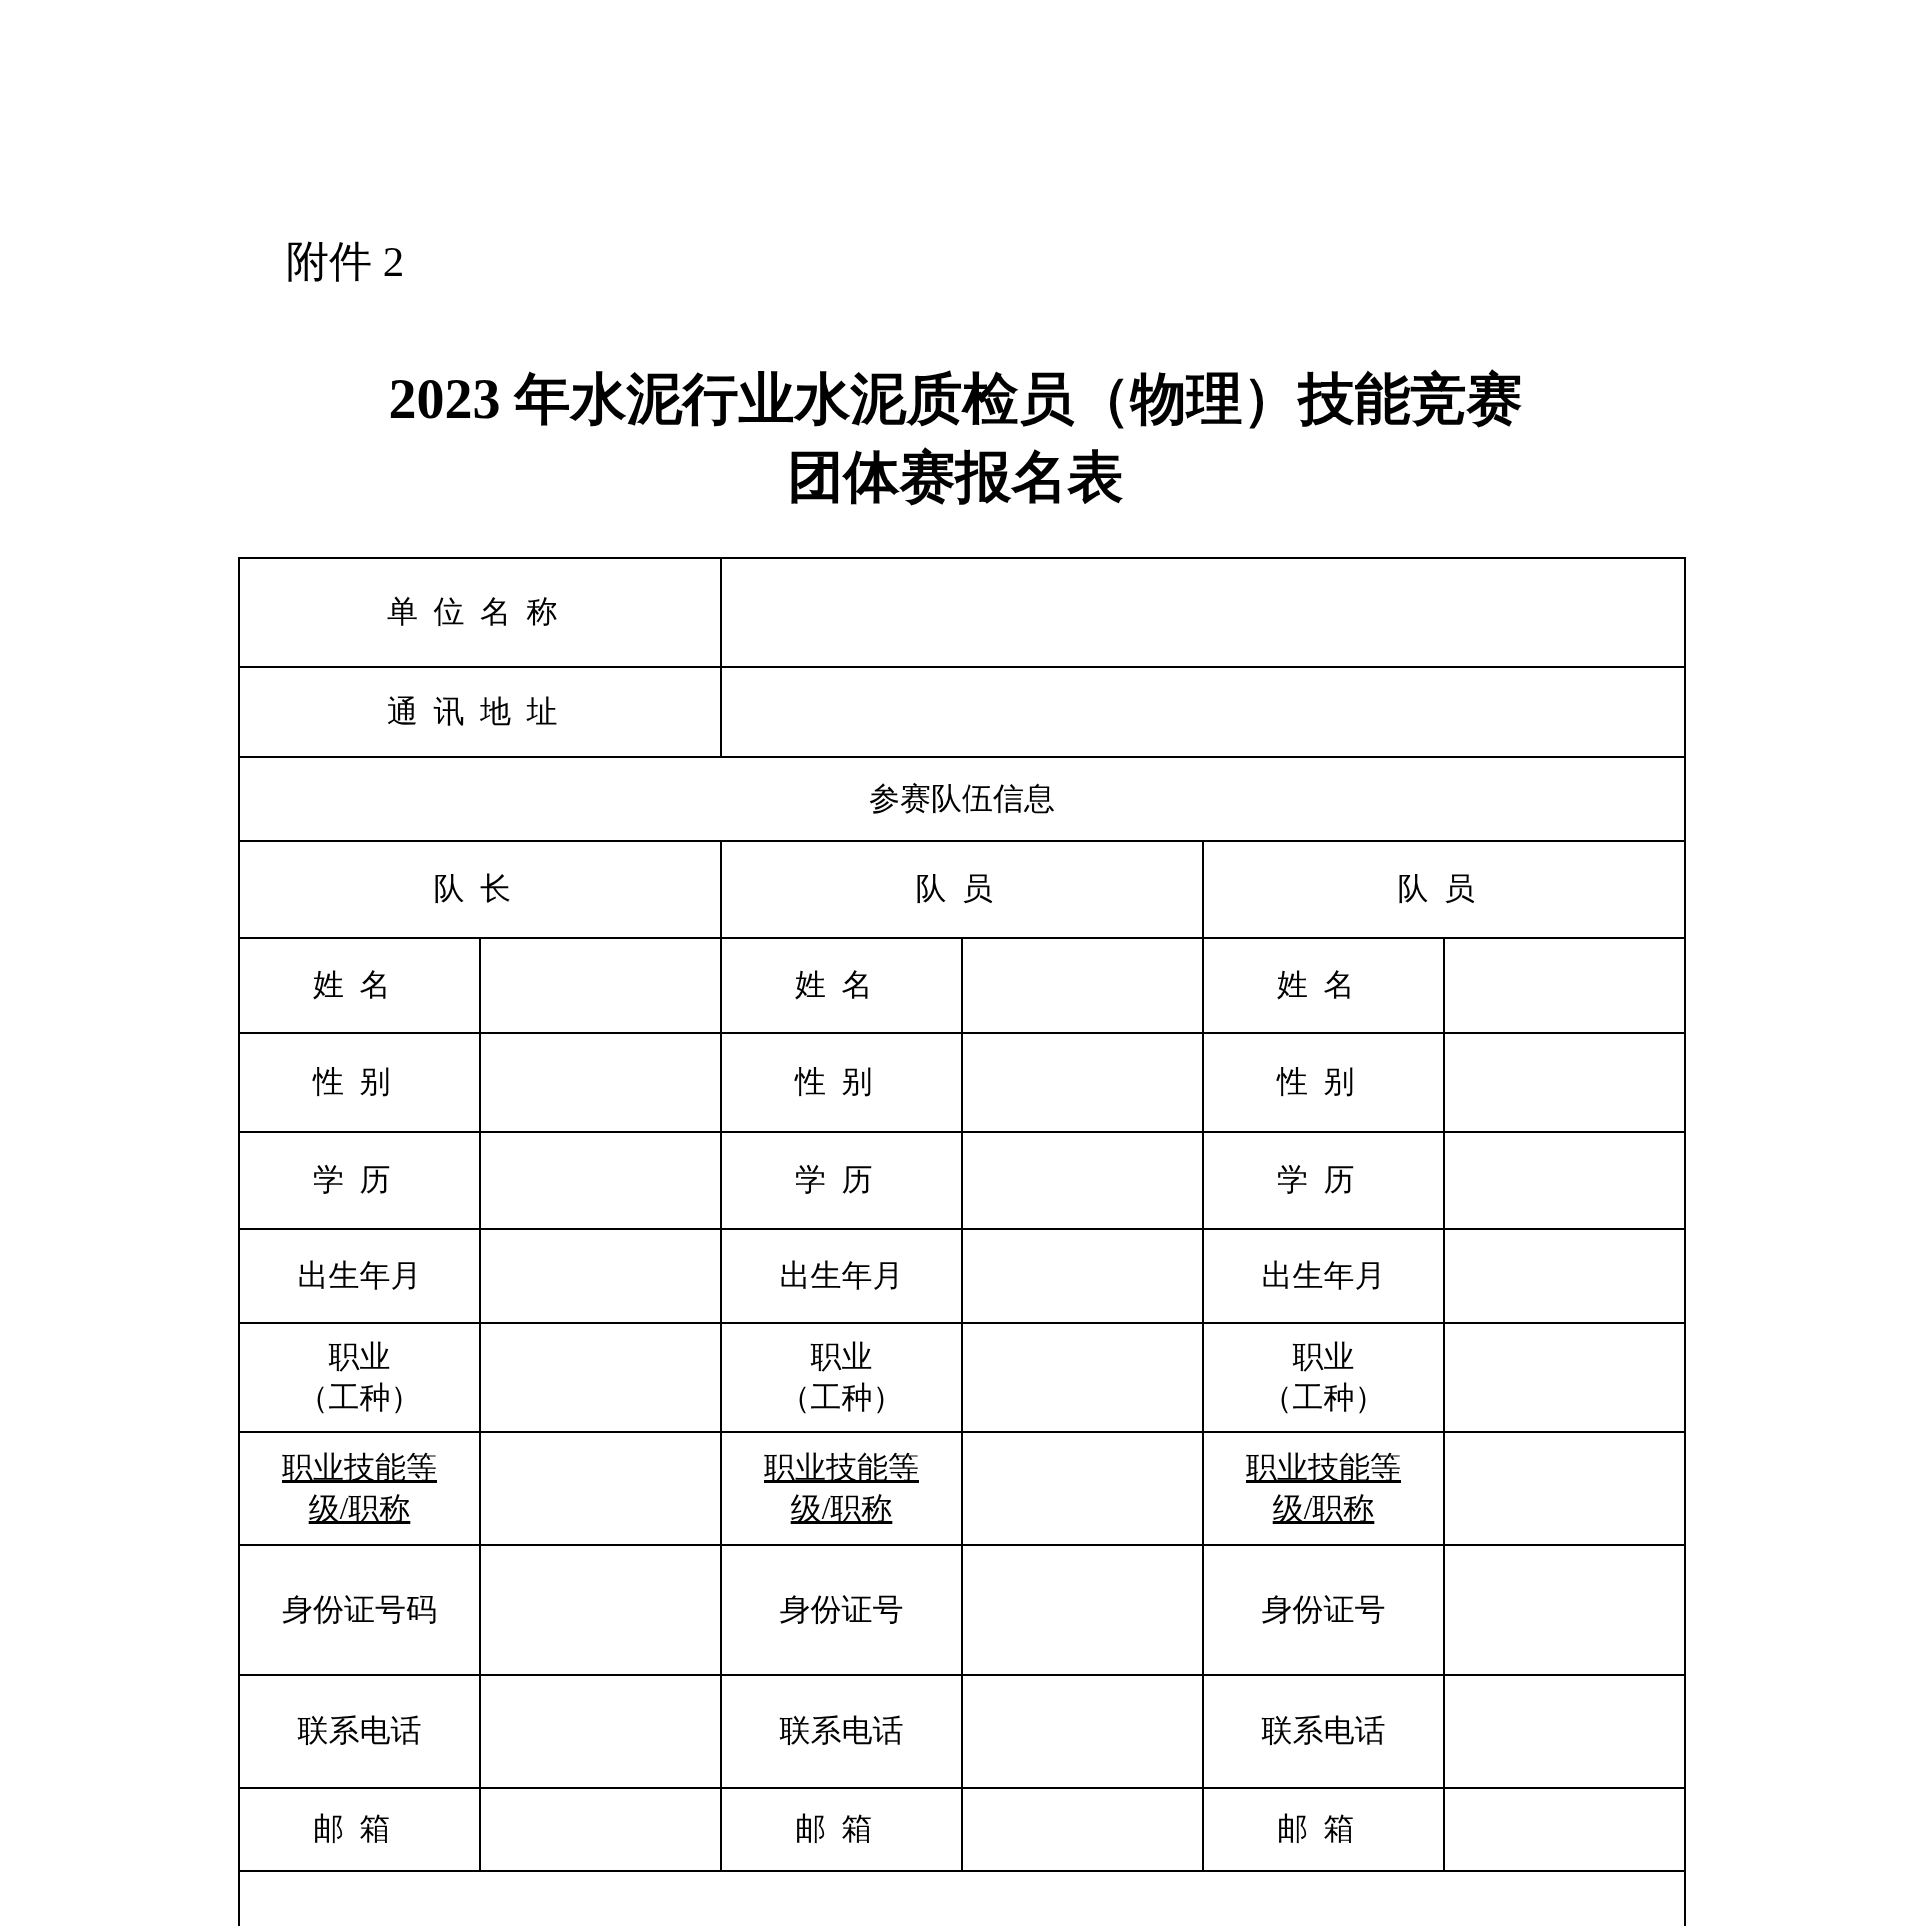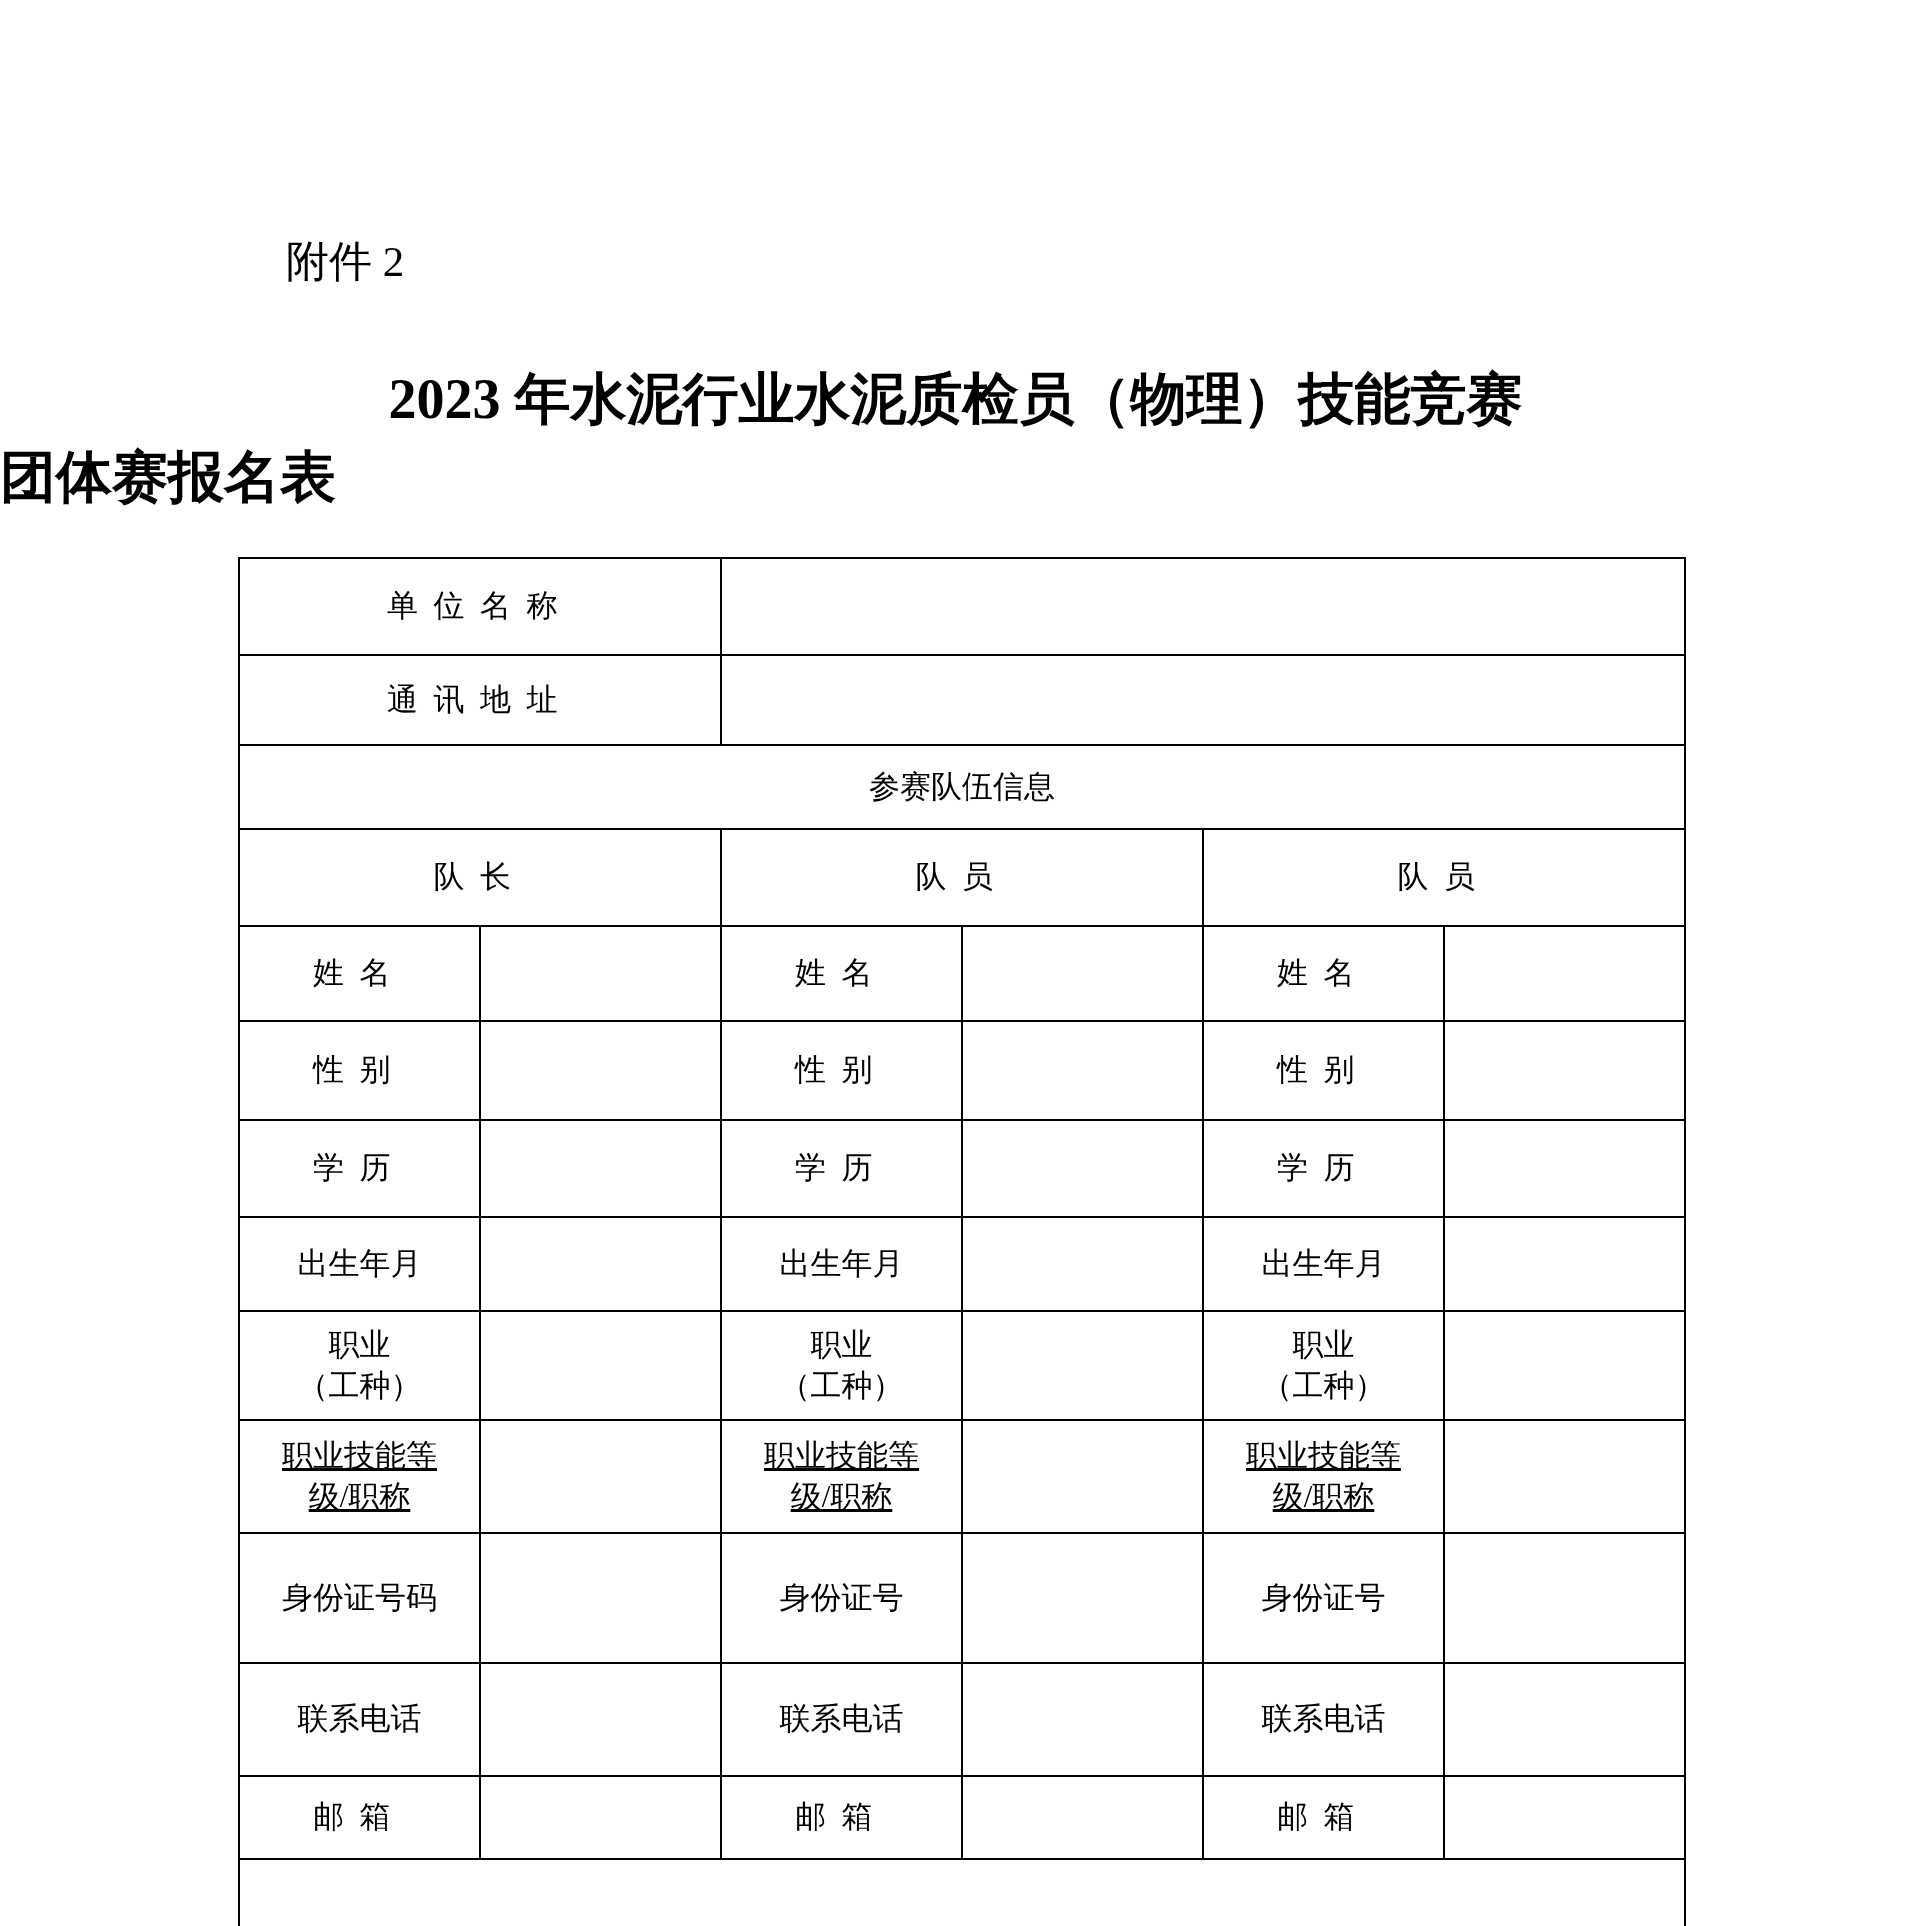--- a/index.html
+++ b/index.html
@@ -35,21 +35,21 @@
     font-weight: bold;
     line-height: 1.25;
     white-space: pre;
     margin-top: 24px;
   }
   .title-line2 {
     position: absolute;
     left: 0;
     right: 0;
     top: 442px;
-    text-align: left;
+    text-align: center;
     font-size: 56px;
     font-weight: bold;
     line-height: 1.25;
     white-space: pre;
   }
 
   
   table.form {
     position: absolute;
     left: 238px;
@@ -63,21 +63,21 @@
     text-align: center;
     vertical-align: middle;
     font-size: 31px;
     line-height: 1.3;
     padding: 0;
     overflow: hidden;
   }
   td.bindtext { white-space: pre-line; }
 
   
-  tr.r1  { height: 97px; }
+  tr.r1  { height: 109px; }
   tr.r2  { height: 90px; margin-left: 20px; }
   tr.r3  { height: 84px; margin-top: 48px; }
   tr.r4  { height: 97px; }
   tr.r5  { height: 95px; margin-left: 48px; }
   tr.r6  { height: 99px; }
   tr.r7  { height: 97px; }
   tr.r8  { height: 94px; }
   tr.r9  { height: 109px; }
   tr.r10 { height: 113px; text-decoration: underline; }
   tr.r11 { height: 130px; }

